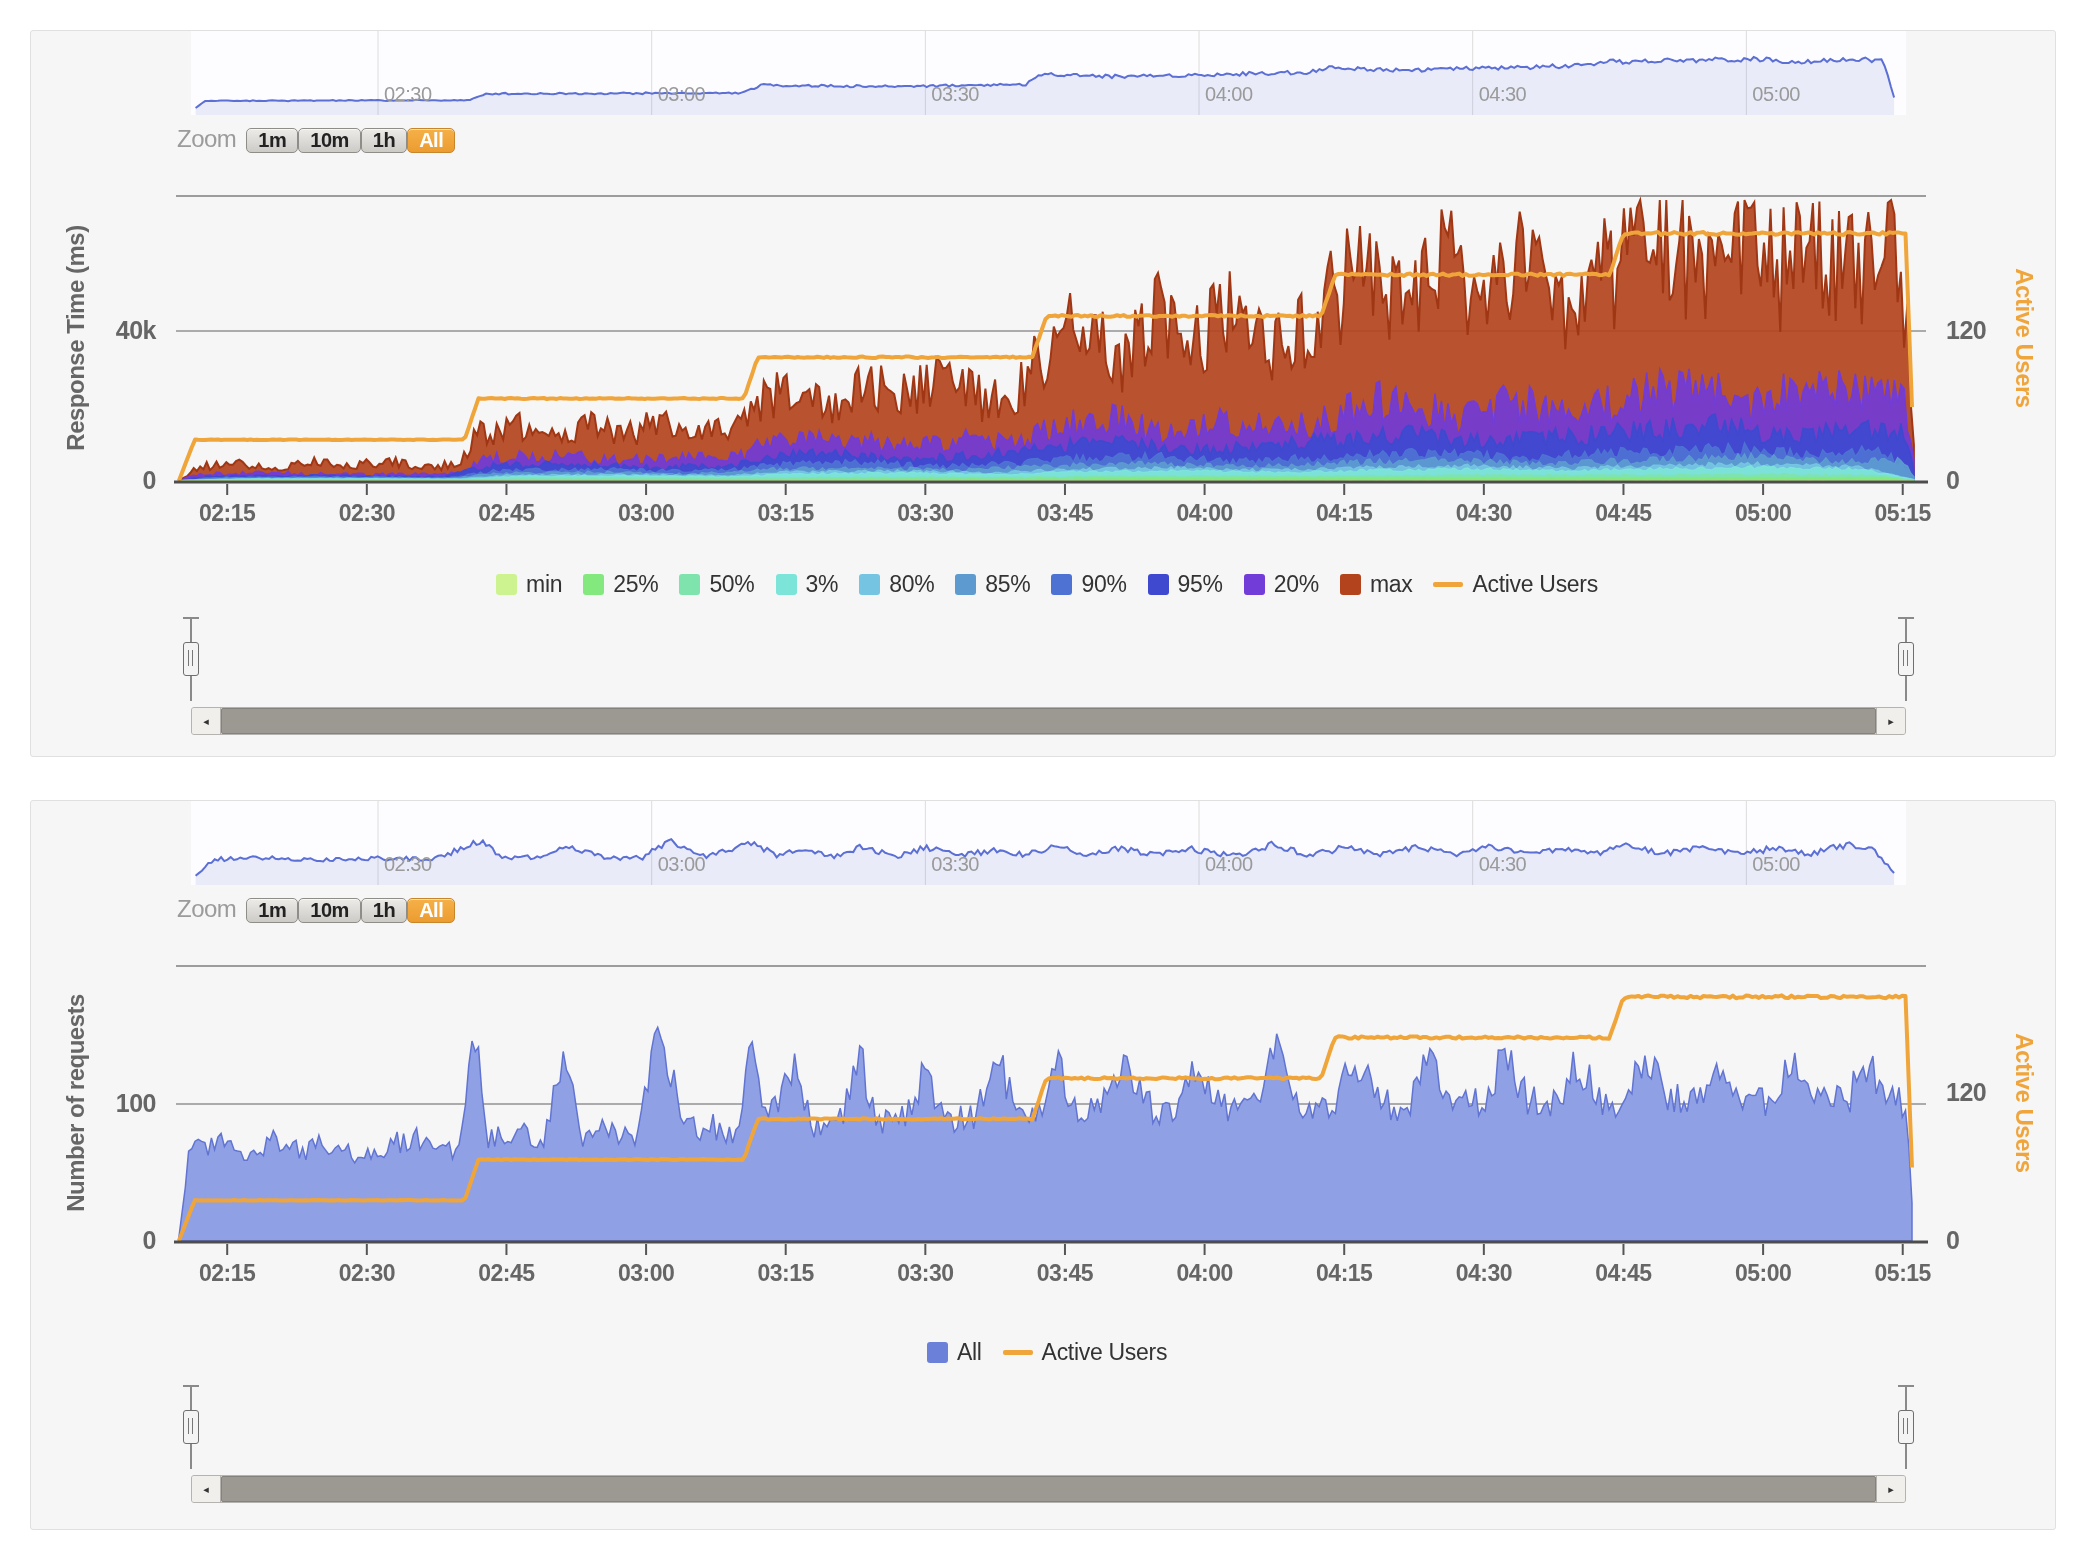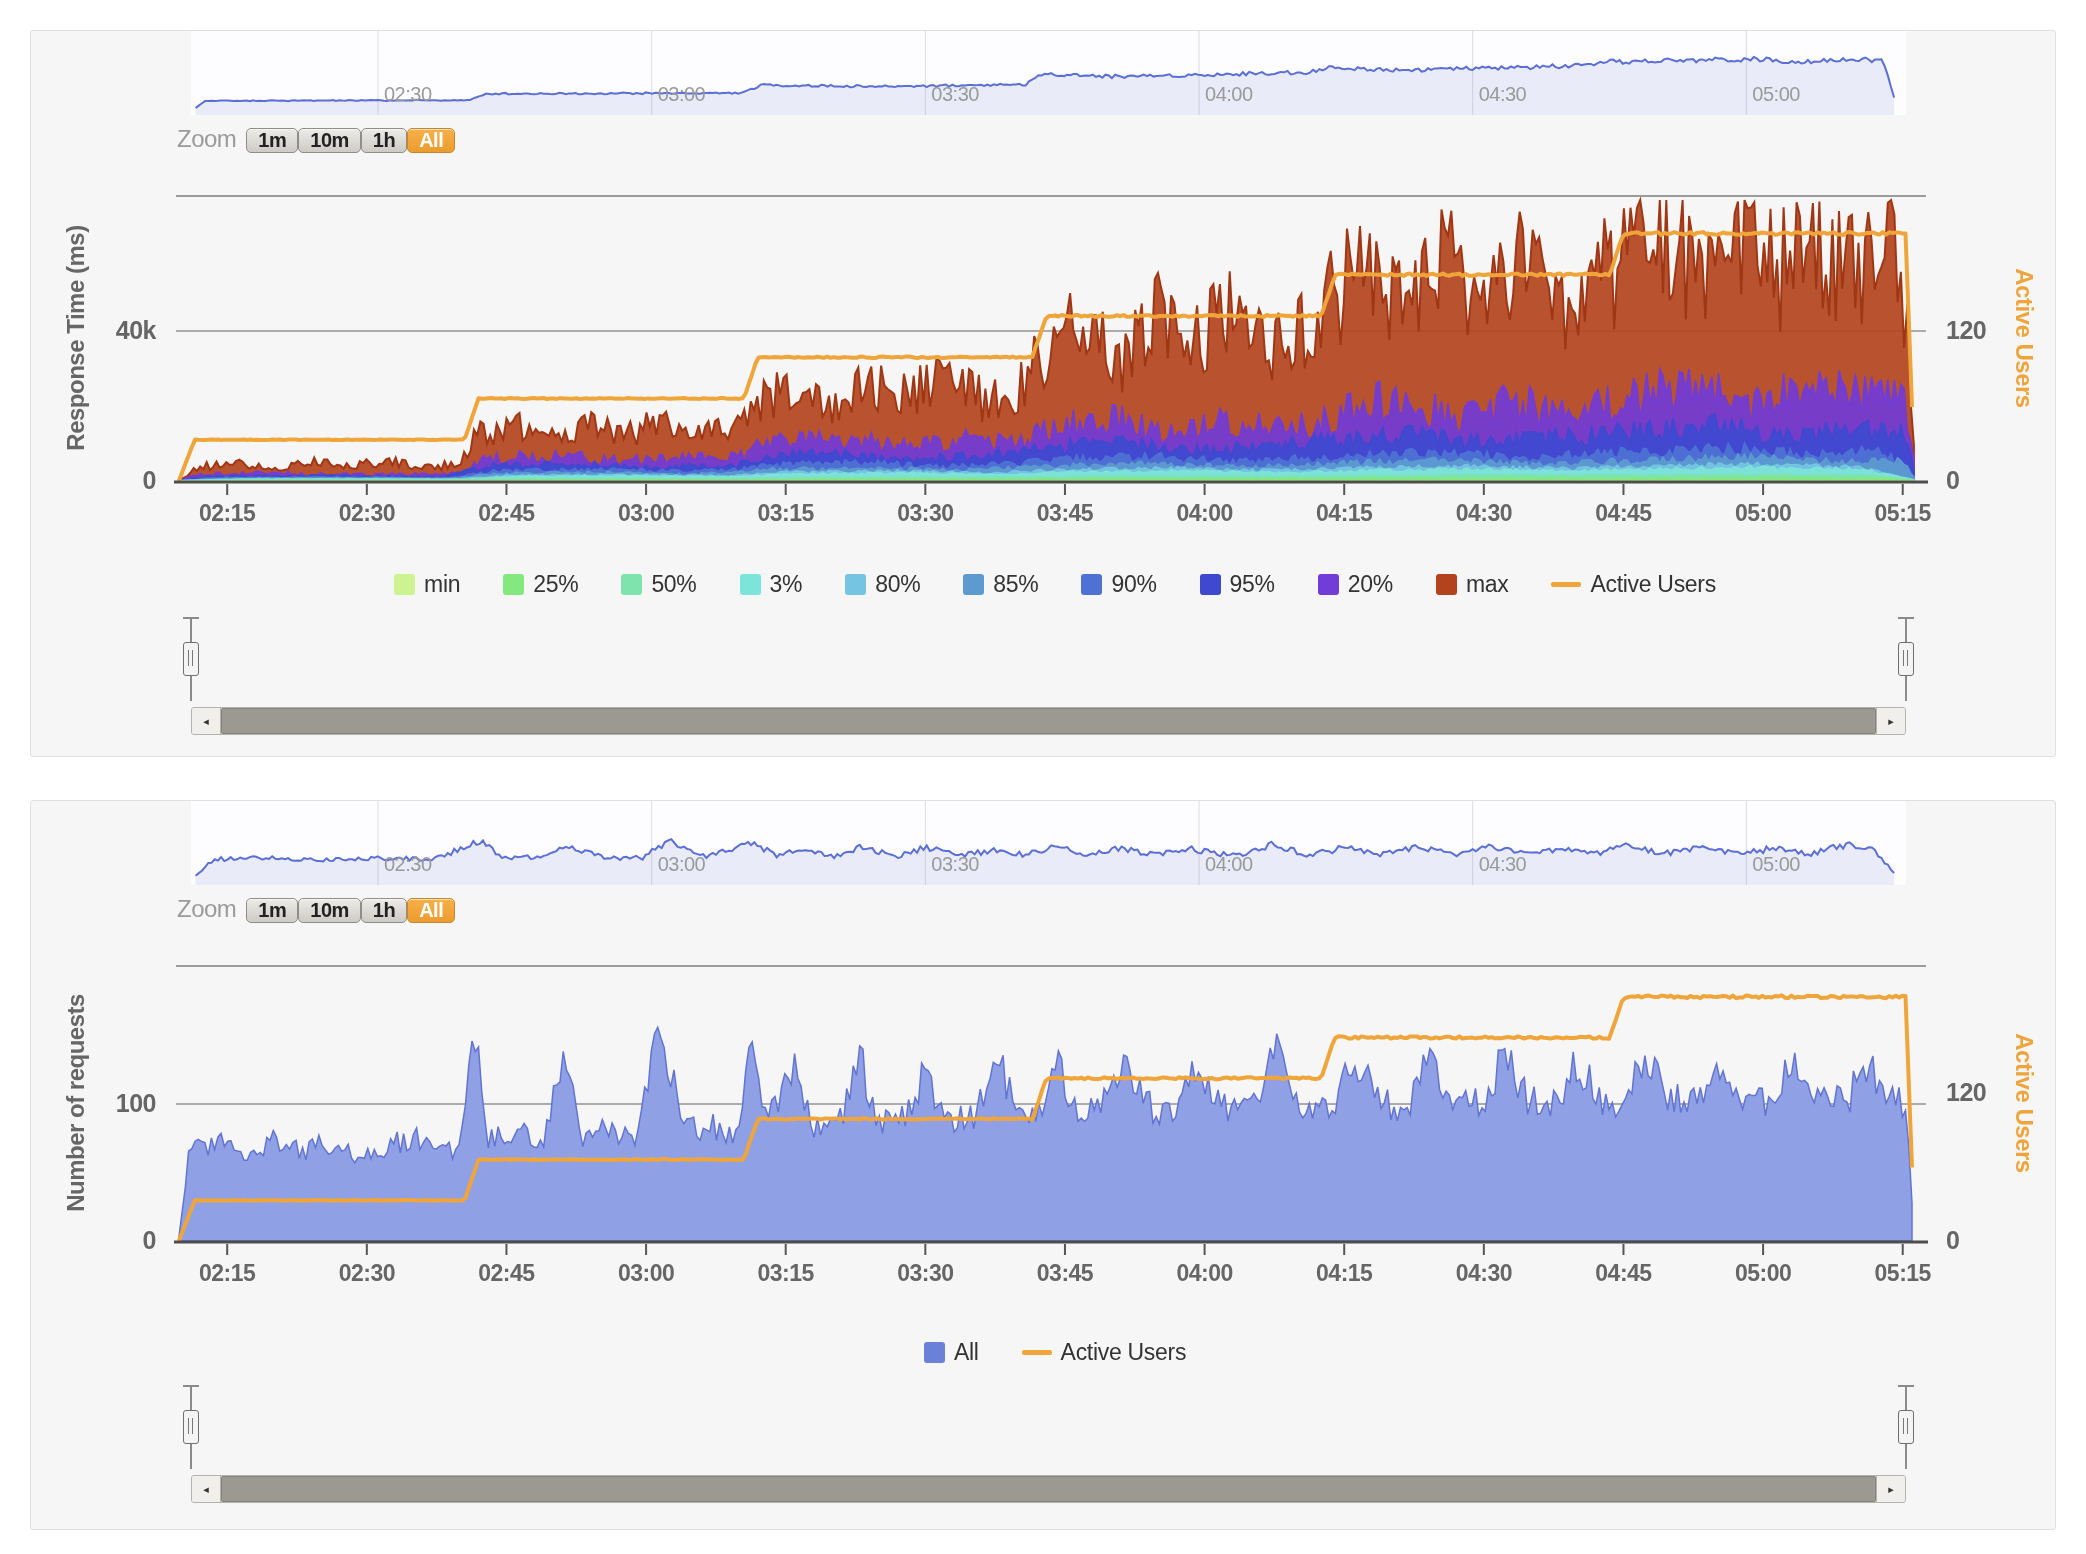--- a/index.html
+++ b/index.html
@@ -15,22 +15,22 @@
   .zoom-label{color:#9b9b9b;font-size:24px;margin-right:10px;letter-spacing:-0.5px;}
   .zoom-btn{font-family:"Liberation Sans",sans-serif;font-size:20px;font-weight:bold;color:#222;
         background:linear-gradient(#edebe8,#cdcbc6);border:1px solid #8f8d88;border-radius:5px;
         padding:0 11px;box-shadow:inset 0 1px 0 rgba(255,255,255,.6);letter-spacing:-0.5px;}
   .zoom-btn.active{background:linear-gradient(#f5b049,#ec9c2f);color:#fff;border-color:#c8862b;}
   .main-svg{position:absolute;left:0;top:0;}
   .ytitle{position:absolute;font-size:24px;font-weight:bold;color:#666;width:300px;height:30px;
         text-align:center;letter-spacing:-0.5px;}
   .ytitle.left{transform:rotate(-90deg);}
   .ytitle.right{transform:rotate(90deg);color:#efa53c;}
-  .legend{position:absolute;left:12px;width:100%;display:flex;justify-content:center;
-        align-items:center;gap:43px;}
+  .legend{position:absolute;left:4px;width:100%;display:flex;justify-content:center;
+        align-items:center;gap:21px;}
   #legend1{top:540px;} #legend2{top:538px;}
   .legend-item{display:flex;align-items:center;cursor:pointer;}
   .legend-swatch{width:21px;height:21px;border-radius:3px;margin-right:9px;}
   .legend-line{width:30px;height:5px;border-radius:2px;margin-right:9px;}
   .legend-text{font-size:23px;color:#333;letter-spacing:-0.3px;}
   .nav-svg{position:absolute;left:160px;background:#fcfcfe;}
   .handle{position:absolute;width:18px;height:84px;z-index:5;cursor:ew-resize;}
   .handle .mast{position:absolute;left:8px;top:0;width:2px;height:100%;background:#8a8a8a;}
   .handle .cap{position:absolute;left:1px;top:0;width:16px;height:2px;background:#8a8a8a;}
   .handle .grip{position:absolute;left:1px;top:25px;width:14px;height:32px;background:#f4f4f4;

